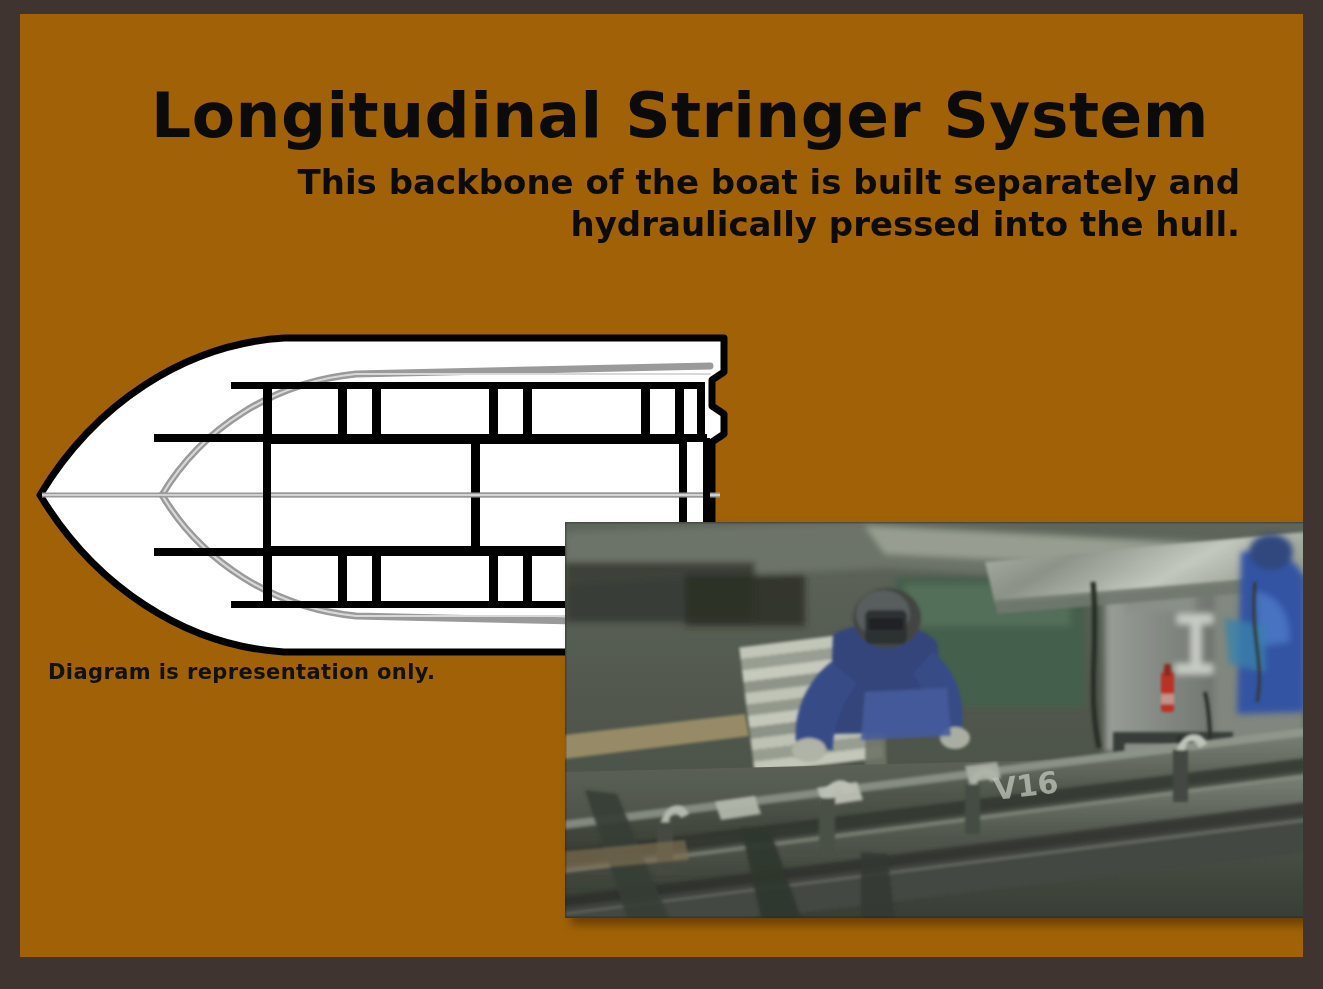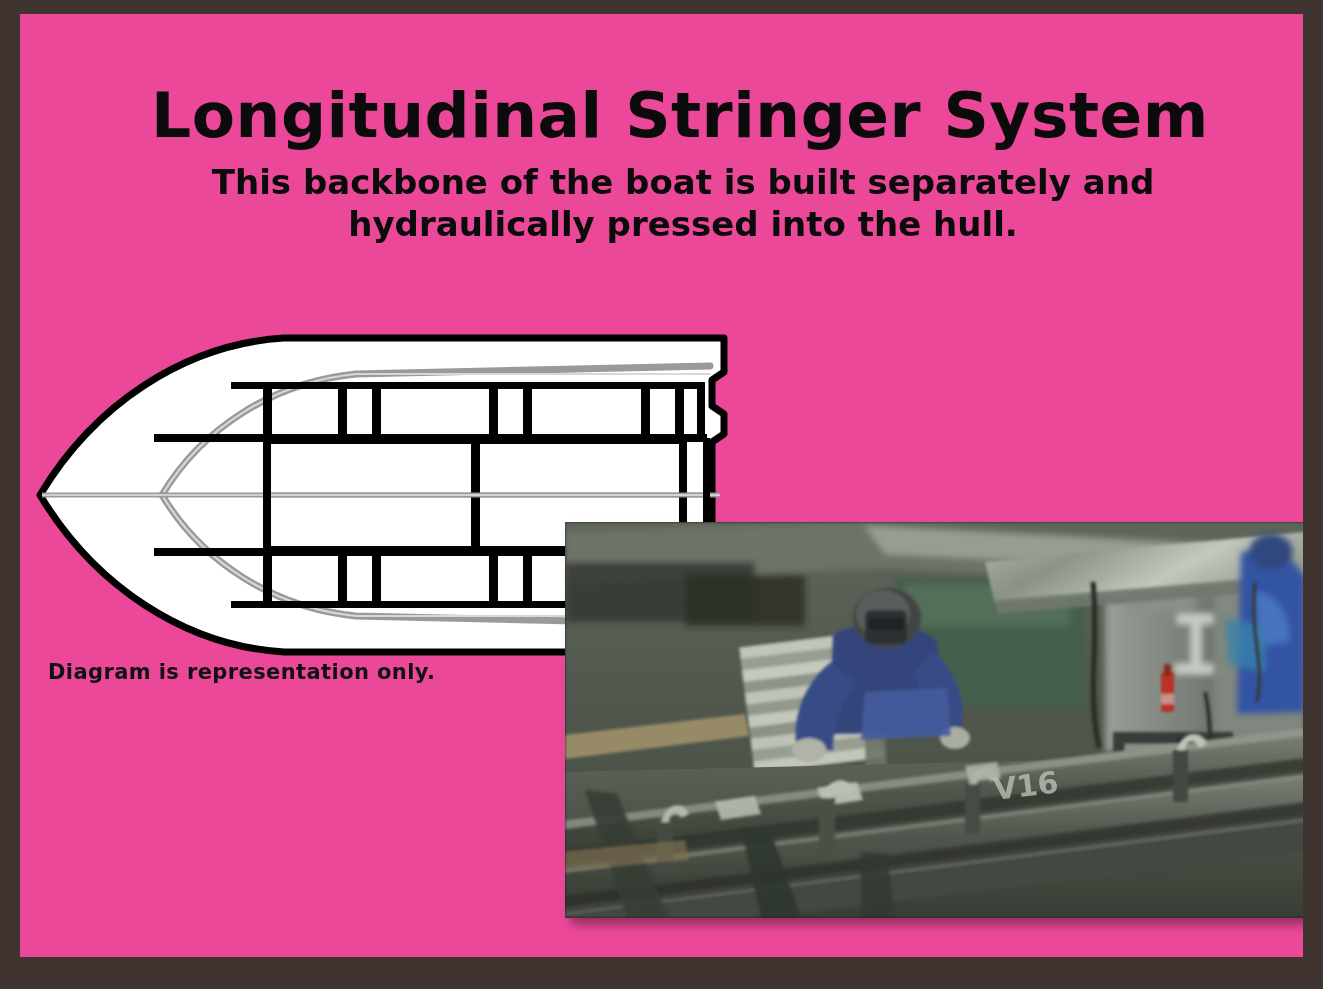--- a/index.html
+++ b/index.html
@@ -23,21 +23,21 @@
     box-sizing: border-box;
     overflow: hidden;
   }
 
   #canvas {
     position: absolute;
     left: 20px;
     top: 14px;
     width: 1283px;
     height: 943px;
-    background: #ec4899;
+    background: #a16207;
     overflow: hidden;
   }
 
   
   #title-block {
     position: absolute;
     left: 100px;
     top: 70px;
     width: 1120px;
   }
@@ -52,21 +52,21 @@
     text-align: center;
     white-space: nowrap;
   }
   #page-subtitle {
     margin: 14px 0 0 0;
     font-family: "DejaVu Sans", "Liberation Sans", sans-serif;
     font-weight: bold;
     font-size: 34px;
     line-height: 1.22;
     color: #0b0b0b;
-    text-align: center;
+    text-align: right;
     padding-left: 6px;
   }
 
   
   #diagram-wrap {
     position: absolute;
     left: 14px;
     top: 296px;
     width: 730px;
     height: 350px;

